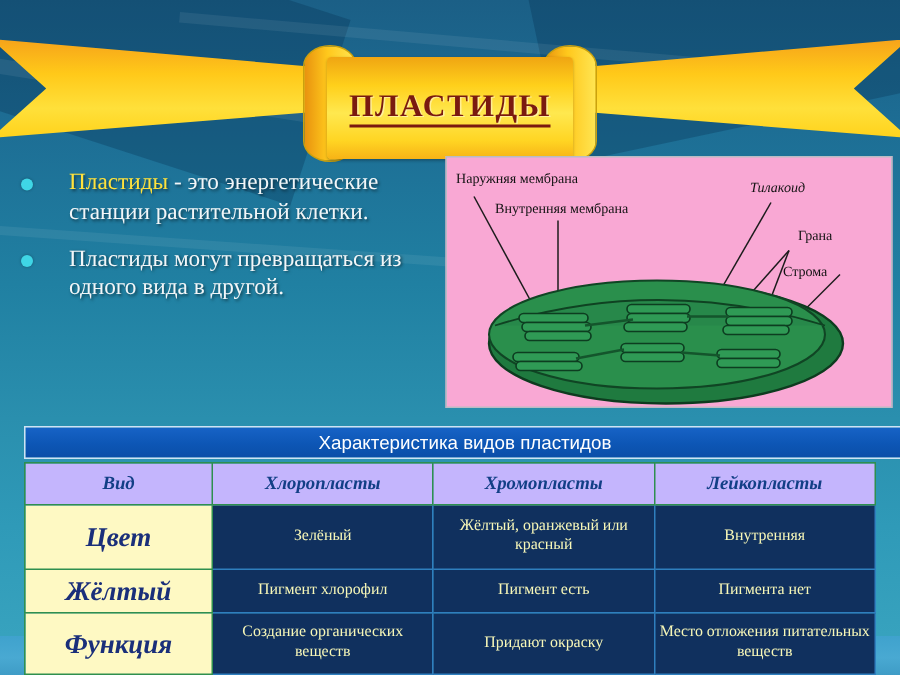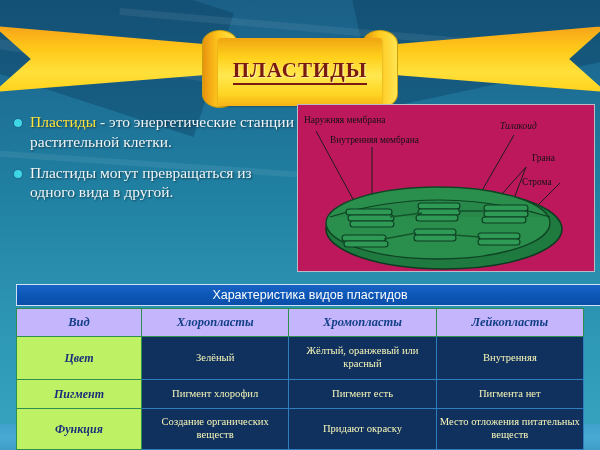--- a/index.html
+++ b/index.html
@@ -35,44 +35,44 @@
         background:linear-gradient(180deg,#f0a512 0%,#ffd01b 28%,#ffe84f 55%,#ffd523 82%,#f7b316 100%);
         box-shadow:0 1px 2px rgba(0,0,0,.25);}
   .band-title{position:absolute;left:0;right:0;top:20px;text-align:center;
         font-family:"Liberation Serif", serif;font-weight:bold;font-size:21px;
         letter-spacing:1px;color:#7a1a10;
         text-shadow:1px 1px 0 rgba(255,255,255,.45);}
   .band-title span{border-bottom:2px solid #7a1a10;padding-bottom:1px;}
 
   
   .bullets{position:absolute;left:8px;top:112px;width:286px;}
-  .bullet-row{display:flex;align-items:flex-start;margin-bottom:11px;}
+  .bullet-row{display:flex;align-items:flex-start;margin-bottom:11px;gap:16px;}
   .dot{flex:0 0 auto;width:8px;height:8px;border-radius:50%;
        background:#3fd6e6;margin:7px 8px 0 6px;box-shadow:0 0 2px rgba(0,0,0,.3);}
   .btext{color:#f2f6f8;font-size:15.5px;line-height:1.28;
          text-shadow:1px 1px 2px rgba(0,0,0,.5);}
   .hl{color:#ffe23c;}
 
   
   .diagram{position:absolute;left:297px;top:104px;width:296px;height:166px;
-           background:#be185d;border:1px solid #b9bcc4;overflow:hidden;}
+           background:#f9a8d4;border:1px solid #b9bcc4;overflow:hidden;}
   .dlabel{position:absolute;color:#121212;font-size:9.4px;
           font-family:"Liberation Serif", serif;white-space:nowrap;}
 
   
   .tbl{position:absolute;left:16px;top:284px;width:588px;}
   .tbl-head{height:20px;background:linear-gradient(180deg,#1763c6 0%,#0d56b5 55%,#0b4ea8 100%);
         border:1px solid #cfe2f5;display:flex;align-items:center;justify-content:center;}
   .tbl-head span{color:#ffffff;font-family:"Liberation Sans", sans-serif;font-size:12.5px;}
   table{border-collapse:collapse;width:568px;table-layout:fixed;margin-top:2px;}
   td{border:1px solid #2f7fbe;vertical-align:middle;text-align:center;padding:3px 2px;}
   .colhead td{background:#c4b5fd;color:#123f86;font-weight:bold;font-style:italic;
         font-size:12.5px;height:21px;border-color:#2f8f4f;}
-  .rowhead{background:#bef264;color:#1a2f7a;font-weight:bold;font-style:italic;
-        font-size:12px;border-color:#2f8f4f;width:120px;}
+  .rowhead{background:#fef9c3;color:#1a2f7a;font-weight:bold;font-style:italic;
+        font-size:18px;border-color:#2f8f4f;width:120px;}
   .cell{background:#10305e;color:#f7f7b8;font-size:10.6px;line-height:1.22;}
   .r-color td.cell{height:36px;}
   .r-pig td.cell{height:22px;}
   .r-fn td.cell{height:34px;}
 </style>
 </head>
 <body>
 
 <div class="slide">
 
@@ -167,21 +167,21 @@
         <td>Хромопласты</td>
         <td>Лейкопласты</td>
       </tr>
       <tr class="r-color">
         <td class="rowhead">Цвет</td>
         <td class="cell">Зелёный</td>
         <td class="cell">Жёлтый, оранжевый или красный</td>
         <td class="cell">Внутренняя</td>
       </tr>
       <tr class="r-pig">
-        <td class="rowhead">Пигмент</td>
+        <td class="rowhead">Жёлтый</td>
         <td class="cell">Пигмент хлорофил</td>
         <td class="cell">Пигмент есть</td>
         <td class="cell">Пигмента нет</td>
       </tr>
       <tr class="r-fn">
         <td class="rowhead">Функция</td>
         <td class="cell">Создание органических веществ</td>
         <td class="cell">Придают окраску</td>
         <td class="cell">Место отложения питательных веществ</td>
       </tr>

